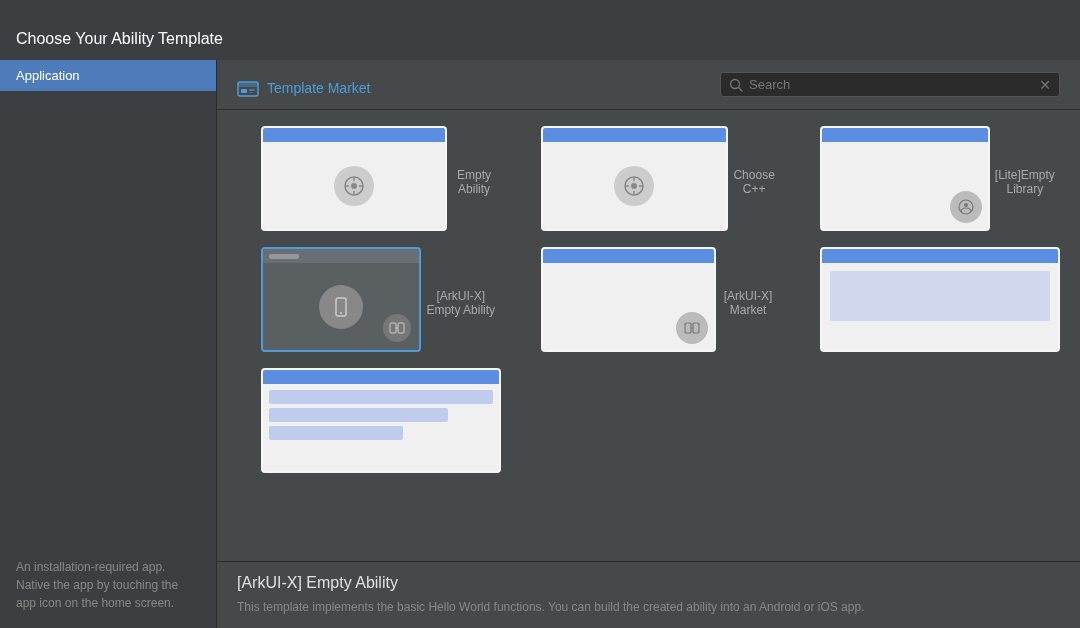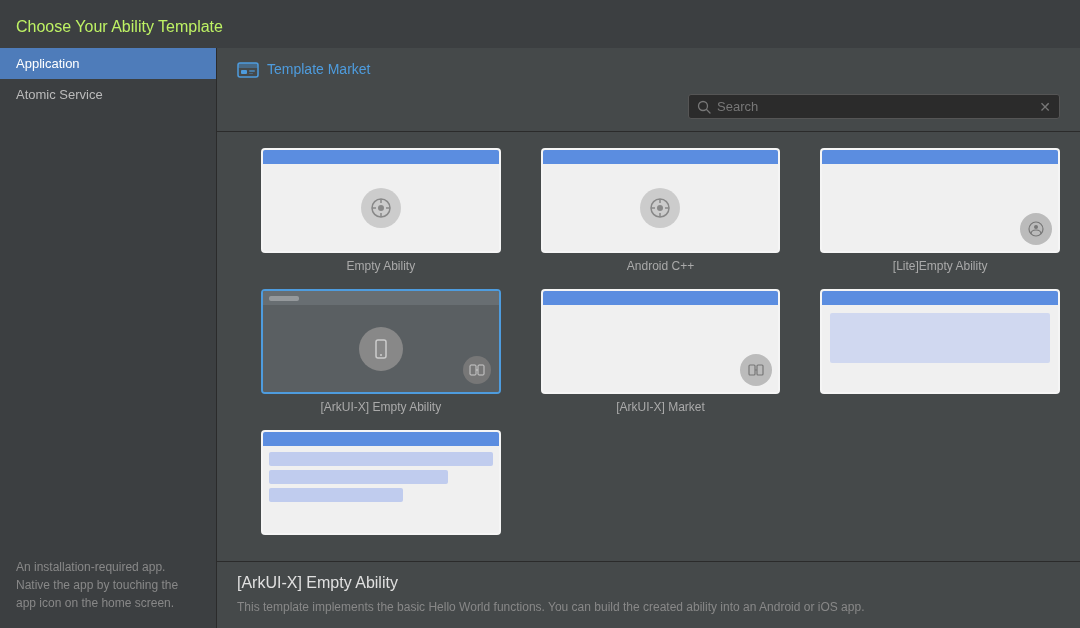--- a/index.html
+++ b/index.html
@@ -8,23 +8,23 @@
       background: #3c3f41;
       color: #bbbbbb;
       width: 1080px;
       height: 628px;
       overflow: hidden;
       display: flex;
       flex-direction: column;
     }
 
     .page-title {
-      padding: 18px 16px 12px 16px;
+      padding: 30px 16px 12px 16px;
       font-size: 16px;
-      color: #bef264;
+      color: #ffffff;
       font-weight: 400;
       background: #3c3f41;
     }
 
     .main-layout {
       display: flex;
       flex: 1;
       overflow: hidden;
     }
 
@@ -67,45 +67,44 @@
     .content {
       flex: 1;
       display: flex;
       flex-direction: column;
       background: #45494a;
       overflow: hidden;
     }
 
     .content-header {
       display: flex;
-      align-items: flex-start;
+      align-items: flex-end;
       padding: 12px 20px;
-      gap: 16px;
+      gap: 28px;
       border-bottom: 1px solid #2b2b2b;
-      flex-direction: column;
     }
 
     .template-market-label {
       display: flex;
       align-items: center;
       gap: 8px;
       color: #4e9cde;
       font-size: 14px;
       font-weight: 500;
     }
 
     .search-box {
       margin-left: auto;
       display: flex;
       align-items: center;
       background: #2b2b2b;
       border: 1px solid #555555;
       border-radius: 3px;
       padding: 4px 8px;
-      width: 372px;
+      width: 340px;
       gap: 6px;
     }
 
     .search-box input {
       background: transparent;
       border: none;
       outline: none;
       color: #bbbbbb;
       font-size: 13px;
       flex: 1;
@@ -142,21 +141,20 @@
 
     .template-grid {
       display: grid;
       grid-template-columns: repeat(3, 1fr);
       gap: 16px;
       margin-bottom: 20px;
     }
 
     .template-card {
       display: flex;
-      flex-direction: column;
       align-items: center;
       cursor: pointer;
       margin-left: 24px;
     }
 
     .template-thumb {
       width: 100%;
       height: 105px;
       background: #f5f5f5;
       border-radius: 4px;
@@ -241,21 +239,20 @@
   </style>
 </head>
 <body>
 
 <div class="page-title">Choose Your Ability Template</div>
 
 <div class="main-layout">
 
   <div class="sidebar">
     <div class="sidebar-item active">Application</div>
-    <div class="sidebar-item">Atomic Service</div>
 
     <div class="sidebar-description">
       <div>An installation-required app. Native the app by touching the app icon on the home screen.</div>
     </div>
   </div>
 
   <div class="content">
 
     <div class="content-header">
       <div class="template-market-label">
@@ -316,40 +313,40 @@
                     <circle cx="11" cy="11" r="3" fill="#888"></circle>
                     <line x1="11" y1="2" x2="11" y2="6" stroke="#888" stroke-width="1.5"></line>
                     <line x1="11" y1="16" x2="11" y2="20" stroke="#888" stroke-width="1.5"></line>
                     <line x1="2" y1="11" x2="6" y2="11" stroke="#888" stroke-width="1.5"></line>
                     <line x1="16" y1="11" x2="20" y2="11" stroke="#888" stroke-width="1.5"></line>
                   </svg>
                 </div>
               </div>
             </div>
           </div>
-          <div class="template-label">Android C++</div>
+          <div class="template-label">Choose C++</div>
         </div>
 
 
         <div class="template-card">
           <div class="template-thumb">
             <div class="thumb-app" style="background:#f0f0f0;">
               <div class="thumb-app-titlebar"></div>
               <div class="thumb-app-body" style="align-items:flex-end; justify-content:flex-end; padding:6px;">
                 <div style="width:32px;height:32px;background:#bbbbbb;border-radius:50%;display:flex;align-items:center;justify-content:center;">
                   <svg width="18" height="18" viewBox="0 0 18 18" fill="none">
                     <circle cx="9" cy="9" r="7" stroke="#777" stroke-width="1.2" fill="none"></circle>
                     <circle cx="9" cy="7" r="2" fill="#777"></circle>
                     <path d="M4 14c0-2.8 2.2-4 5-4s5 1.2 5 4" stroke="#777" stroke-width="1.2" fill="none"></path>
                   </svg>
                 </div>
               </div>
             </div>
           </div>
-          <div class="template-label">[Lite]Empty Ability</div>
+          <div class="template-label">[Lite]Empty Library</div>
         </div>
 
         <div class="template-card">
           <div class="template-thumb selected">
             <div style="width:100%;height:100%;background:#5a5f62;border-radius:2px;display:flex;flex-direction:column;overflow:hidden;position:relative;">
               <div style="height:14px;background:#686e72;display:flex;align-items:center;padding:0 6px;">
                 <div style="height:5px;width:30px;background:rgba(255,255,255,0.3);border-radius:2px;"></div>
               </div>
               <div style="flex:1;display:flex;align-items:center;justify-content:center;position:relative;">
                 <div style="width:44px;height:44px;background:#888;border-radius:50%;display:flex;align-items:center;justify-content:center;">

